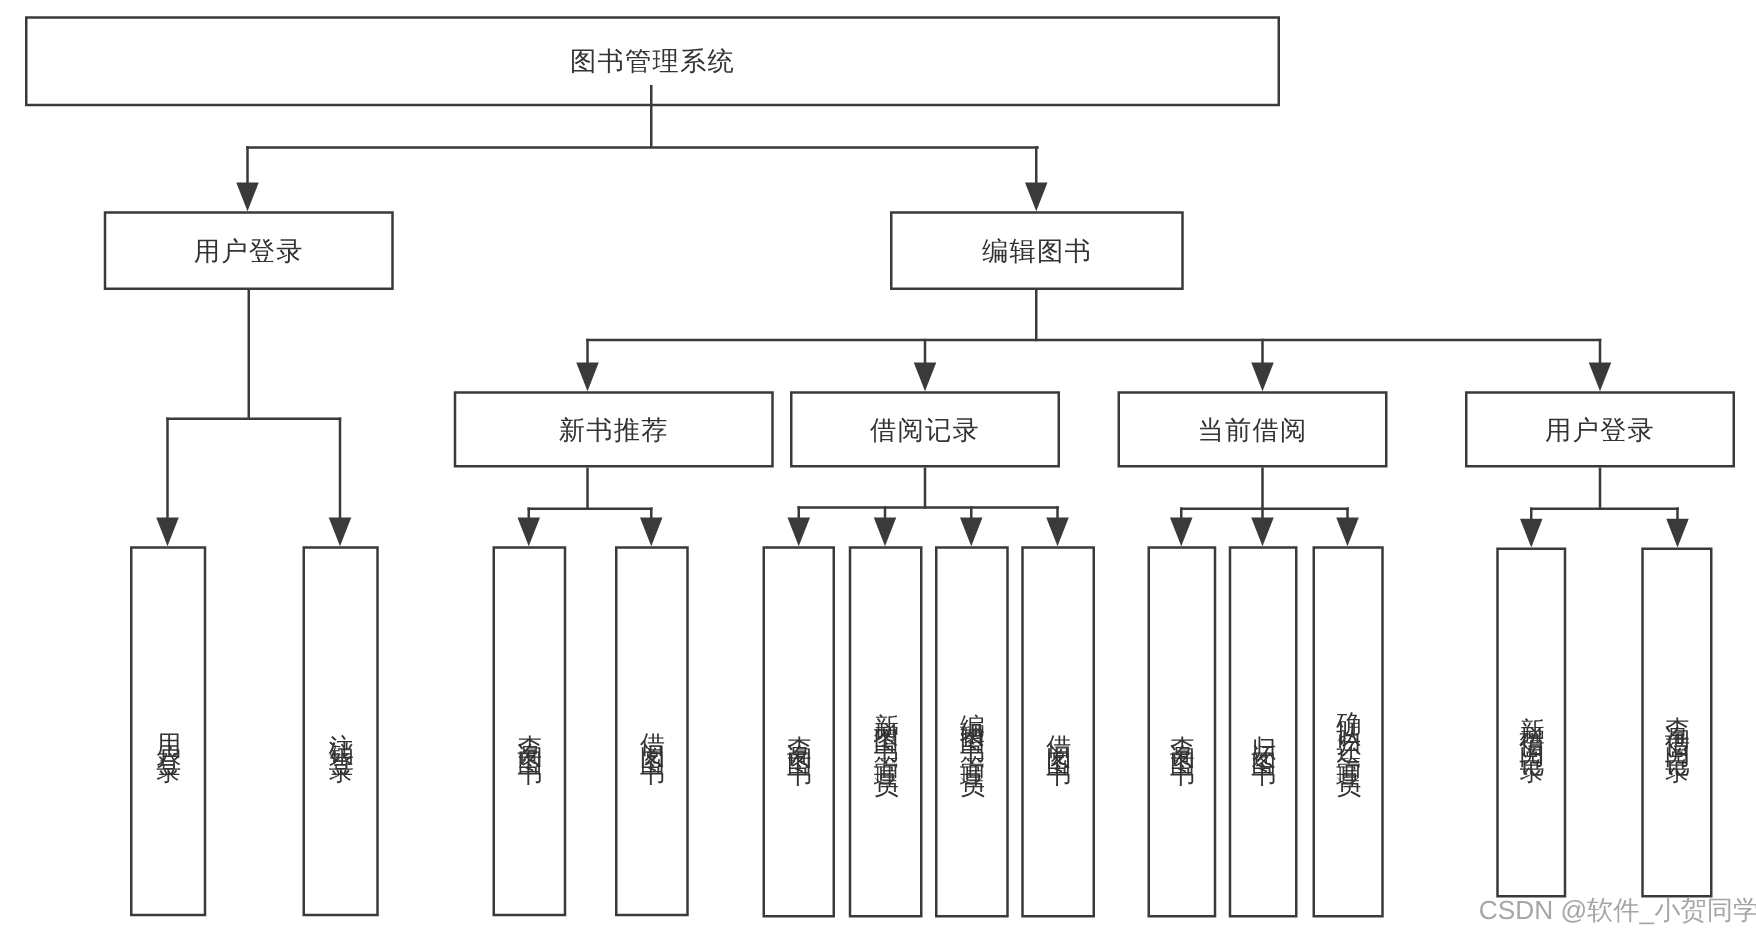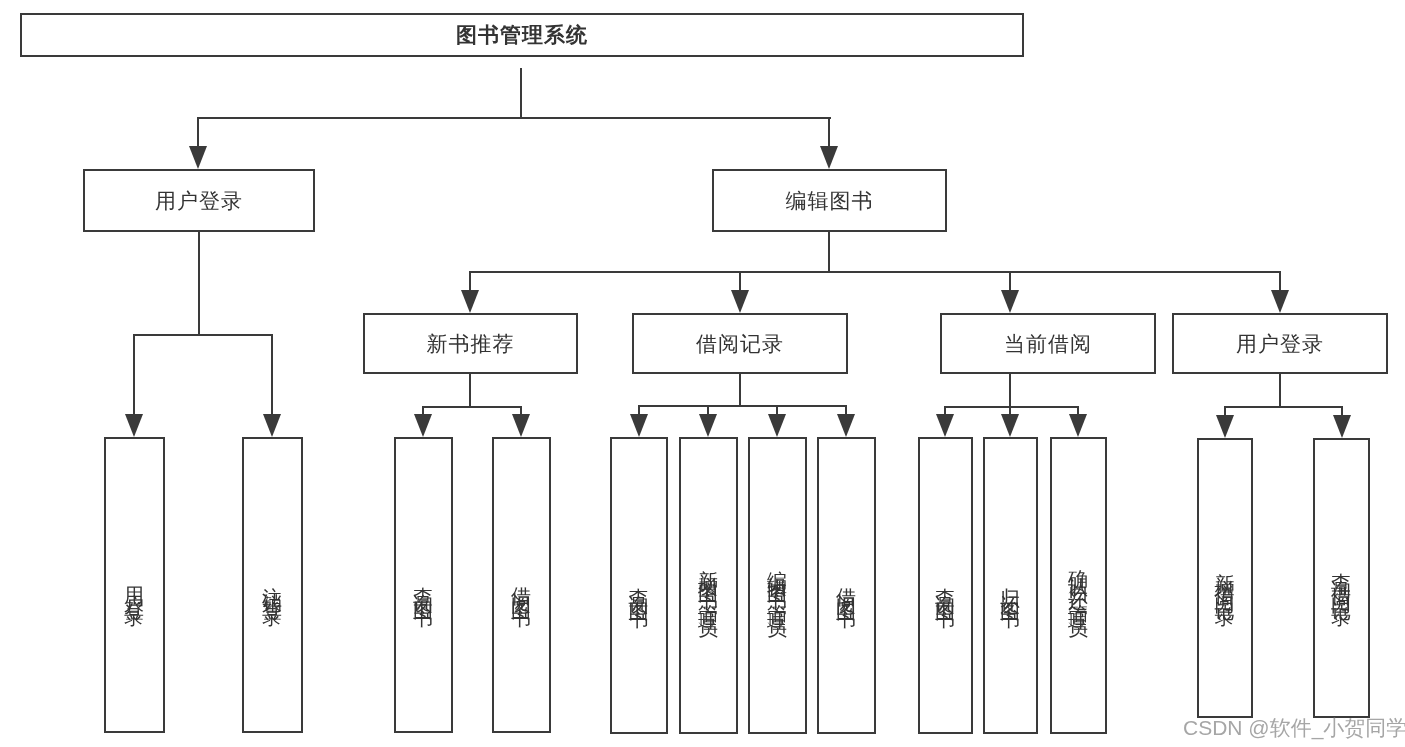--- a/index.html
+++ b/index.html
@@ -48,21 +48,21 @@
     color:var(--wm);
     white-space:nowrap;
     z-index:5;
   }
 </style>
 </head>
 <body>
 
 <div class="canvas">
 
-  <div class="node h" style="left:20px;top:13px;width:1004px;height:44px;font-weight:bold;">
+  <div class="node h" style="left:20px;top:13px;width:1004px;height:72px;">
     <span>图书管理系统</span>
   </div>
 
   <div class="vline" style="left:520px;top:68px;height:50px;"></div>
   <div class="hline" style="left:197px;top:117px;width:634px;"></div>
   <div class="vline" style="left:197px;top:117px;height:31px;"></div>
   <div class="arrow" style="left:189px;top:146px;"></div>
   <div class="vline" style="left:828px;top:117px;height:31px;"></div>
   <div class="arrow" style="left:820px;top:146px;"></div>
 
@@ -84,27 +84,27 @@
   <div class="hline" style="left:469px;top:271px;width:812px;"></div>
   <div class="vline" style="left:469px;top:271px;height:20px;"></div>
   <div class="arrow" style="left:461px;top:290px;"></div>
   <div class="vline" style="left:739px;top:271px;height:20px;"></div>
   <div class="arrow" style="left:731px;top:290px;"></div>
   <div class="vline" style="left:1009px;top:271px;height:20px;"></div>
   <div class="arrow" style="left:1001px;top:290px;"></div>
   <div class="vline" style="left:1279px;top:271px;height:20px;"></div>
   <div class="arrow" style="left:1271px;top:290px;"></div>
 
-  <div class="node h" style="left:363px;top:313px;width:215px;height:61px;">
+  <div class="node h" style="left:363px;top:313px;width:256px;height:61px;">
     <span>新书推荐</span>
   </div>
   <div class="node h" style="left:632px;top:313px;width:216px;height:61px;">
     <span>借阅记录</span>
   </div>
-  <div class="node h" style="left:940px;top:313px;width:216px;height:61px;">
+  <div class="node h" style="left:894px;top:313px;width:216px;height:61px;">
     <span>当前借阅</span>
   </div>
   <div class="node h" style="left:1172px;top:313px;width:216px;height:61px;">
     <span>用户登录</span>
   </div>
 
   <div class="vline" style="left:469px;top:374px;height:34px;"></div>
   <div class="hline" style="left:422px;top:406px;width:100px;"></div>
   <div class="vline" style="left:422px;top:406px;height:10px;"></div>
   <div class="arrow" style="left:414px;top:414px;"></div>

